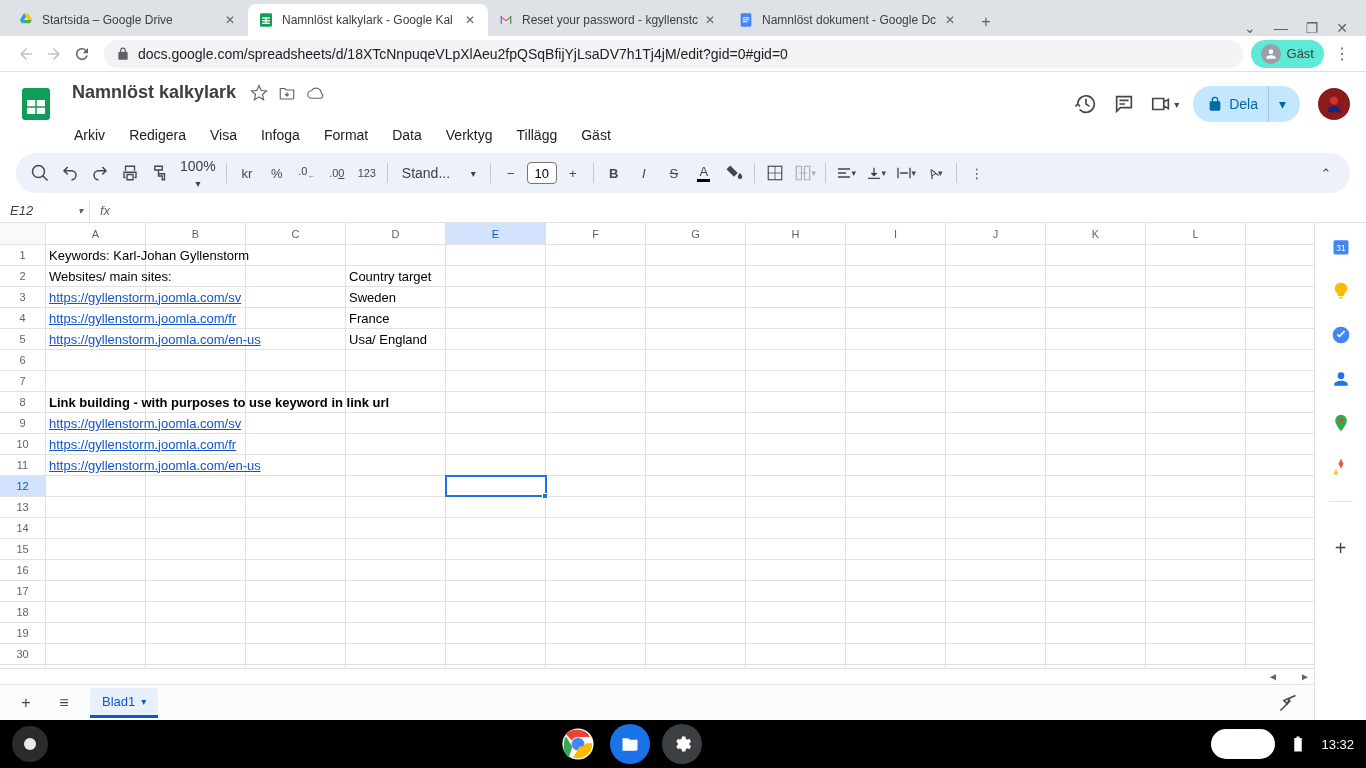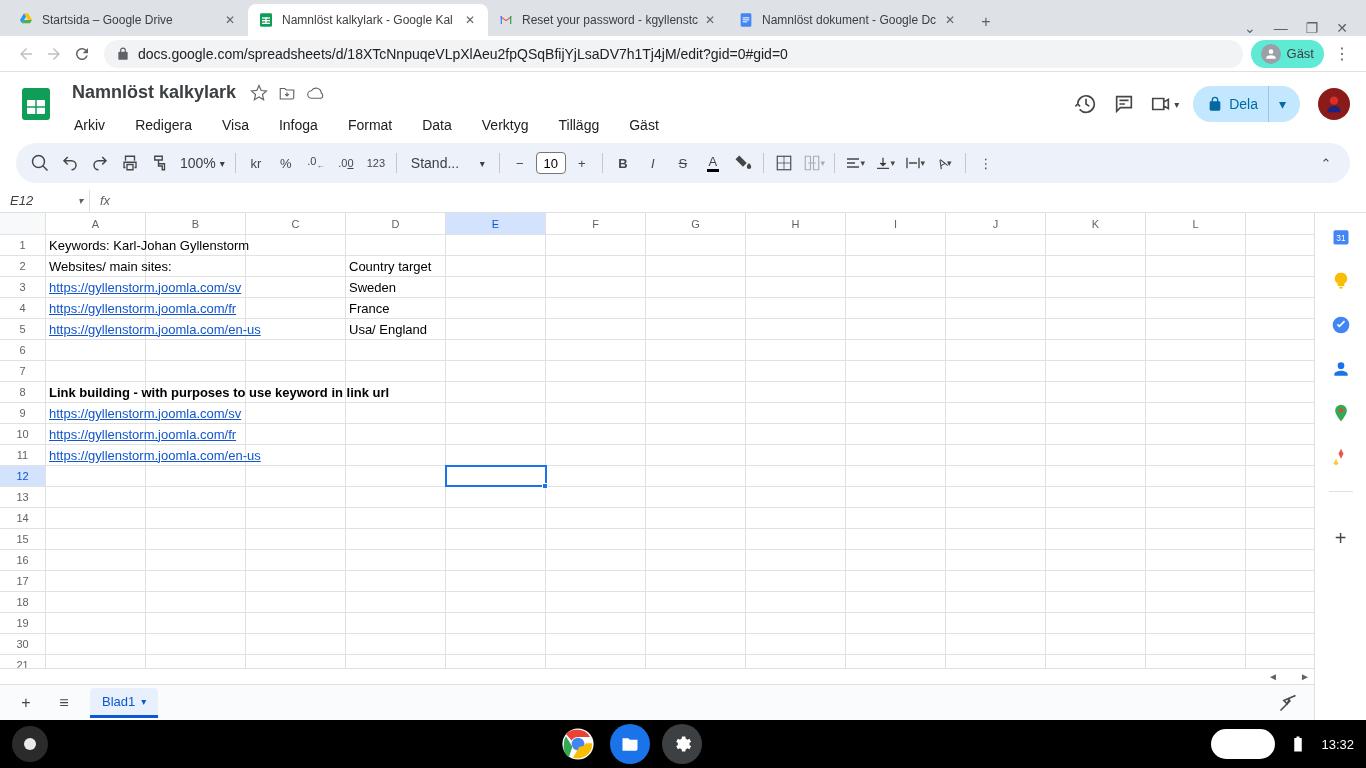--- a/index.html
+++ b/index.html
@@ -29,35 +29,35 @@
 
 
 .app-area { flex: 1; display: flex; flex-direction: column; min-height: 0; }
 .app-header { padding: 8px 16px 0 16px; display: flex; align-items: flex-start; }
 .app-logo { width: 40px; height: 40px; margin-right: 10px; margin-top: 4px; }
 .doc-info { flex: 1; }
 .doc-title-row { display: flex; align-items: center; gap: 8px; font-weight: bold; }
 .doc-title { font-size: 18px; color: #3c4043; padding: 2px 6px; border-radius: 4px;}
 .doc-icons { display: flex; gap: 10px; color: #5f6368; }
 .doc-icons span { cursor: pointer; display:flex; align-items:center;}
-.menubar { display: flex; gap: 14px; margin-top: 8px; }
+.menubar { display: flex; gap: 8px; margin-top: 18px; }
 .menubar-item { padding: 4px 8px; font-size: 14px; color: #202124; border-radius: 4px; cursor: pointer; }
 .header-right { display: flex; align-items: center; gap: 14px; margin-top: 6px;}
 .header-icon { width: 24px; height: 24px; color: #444746; cursor: pointer; display:flex; align-items:center; justify-content:center;}
 .share-btn { height: 36px; background: #c2e7ff; border-radius: 40px; display: flex; align-items: center; padding: 0 4px 0 14px; color: #0369a1; font-size: 14px; font-weight: 500; cursor: pointer; }
 .share-btn .lock-s { margin-right: 6px; }
 .share-dd { width: 28px; height: 36px; border-left: 1px solid rgba(0,0,0,.15); margin-left: 10px; display:flex; align-items:center; justify-content:center;}
 .user-avatar { width: 32px; height: 32px; border-radius: 50%; background: #8b1a1a; display:flex; align-items:center; justify-content:center; margin-left: 4px;}
 
 
 .toolbar-wrap { padding: 6px 16px; }
 .toolbar { height: 40px; background: #edf2fa; border-radius: 24px; display: flex; align-items: center; padding: 0 10px; gap: 2px; }
 .tb-btn { min-width: 28px; height: 28px; display: flex; align-items: center; justify-content: center; color: #444746; cursor: pointer; border-radius: 4px; font-size: 13px;}
 .tb-sep { width: 1px; height: 20px; background: #c7c7c7; margin: 0 4px; }
-.zoom-box { display: flex; align-items: center; gap: 4px; padding: 0 4px; font-size: 14px; color: #3c4043;}
+.zoom-box { display: flex; align-items: center; gap: 4px; padding: 0 4px; font-size: 14px; color: #3c4043; flex-direction: column;}
 .font-box { display: flex; align-items: center; gap: 4px; padding: 0 8px; font-size: 14px; color: #3c4043; min-width: 90px;}
 .size-input { width: 30px; height: 22px; border: 1px solid #747775; border-radius: 4px; text-align: center; font-size: 13px; background:#fff;}
 .tb-collapse { margin-left: auto; }
 
 
 .fx-row { height: 24px; display: flex; align-items: center; border-bottom: 1px solid #e0e0e0; }
 .name-box { width: 90px; height: 22px; border-right: 1px solid #e0e0e0; display: flex; align-items: center; padding-left: 10px; font-size: 13px; color: #3c4043; font-style: italic; }
 .name-box .dd { margin-left: auto; margin-right: 6px; color:#5f6368; font-size:10px;}
 .fx-icon { width: 30px; text-align: center; font-style: italic; color: #5f6368; font-size: 13px; }
 .fx-input { flex: 1; font-size: 13px; color: #3c4043; padding-left: 4px; }

